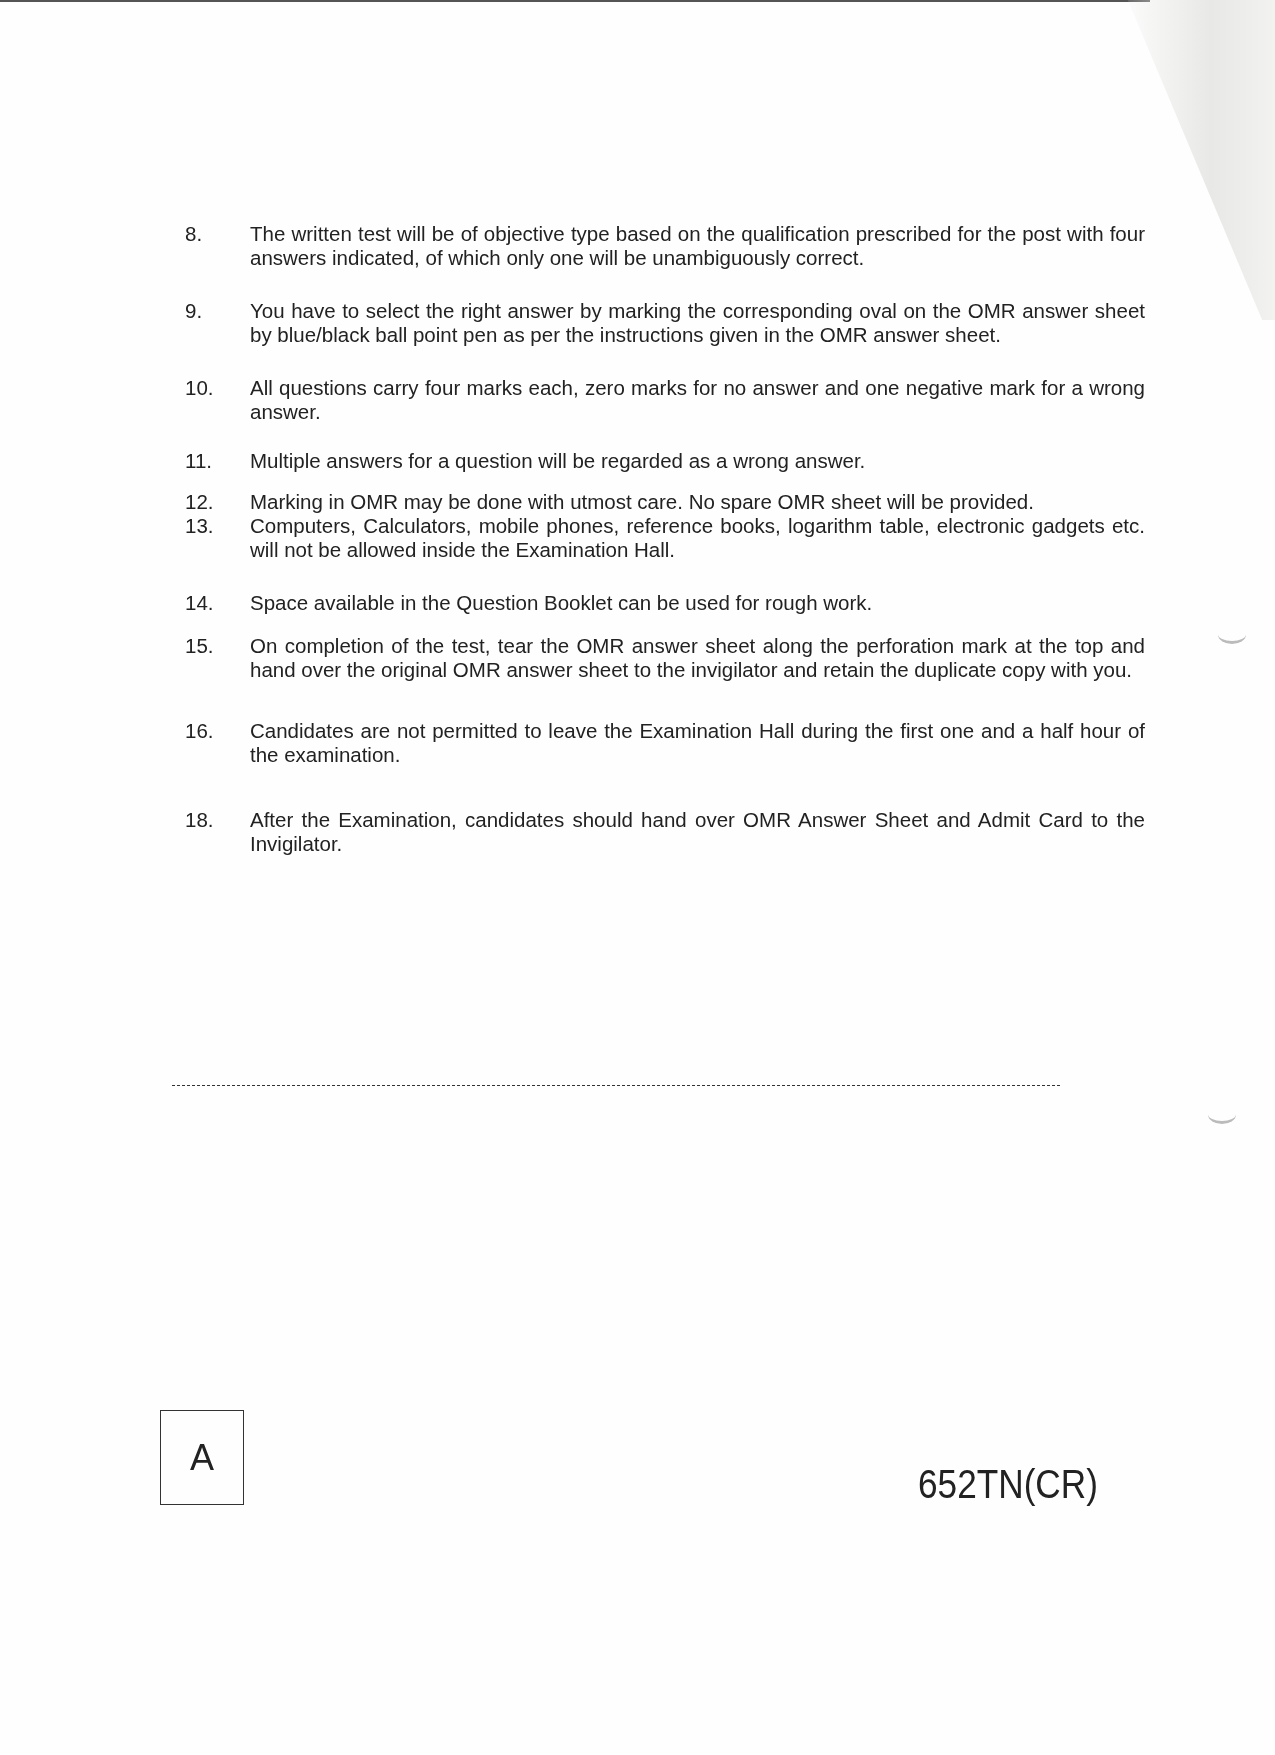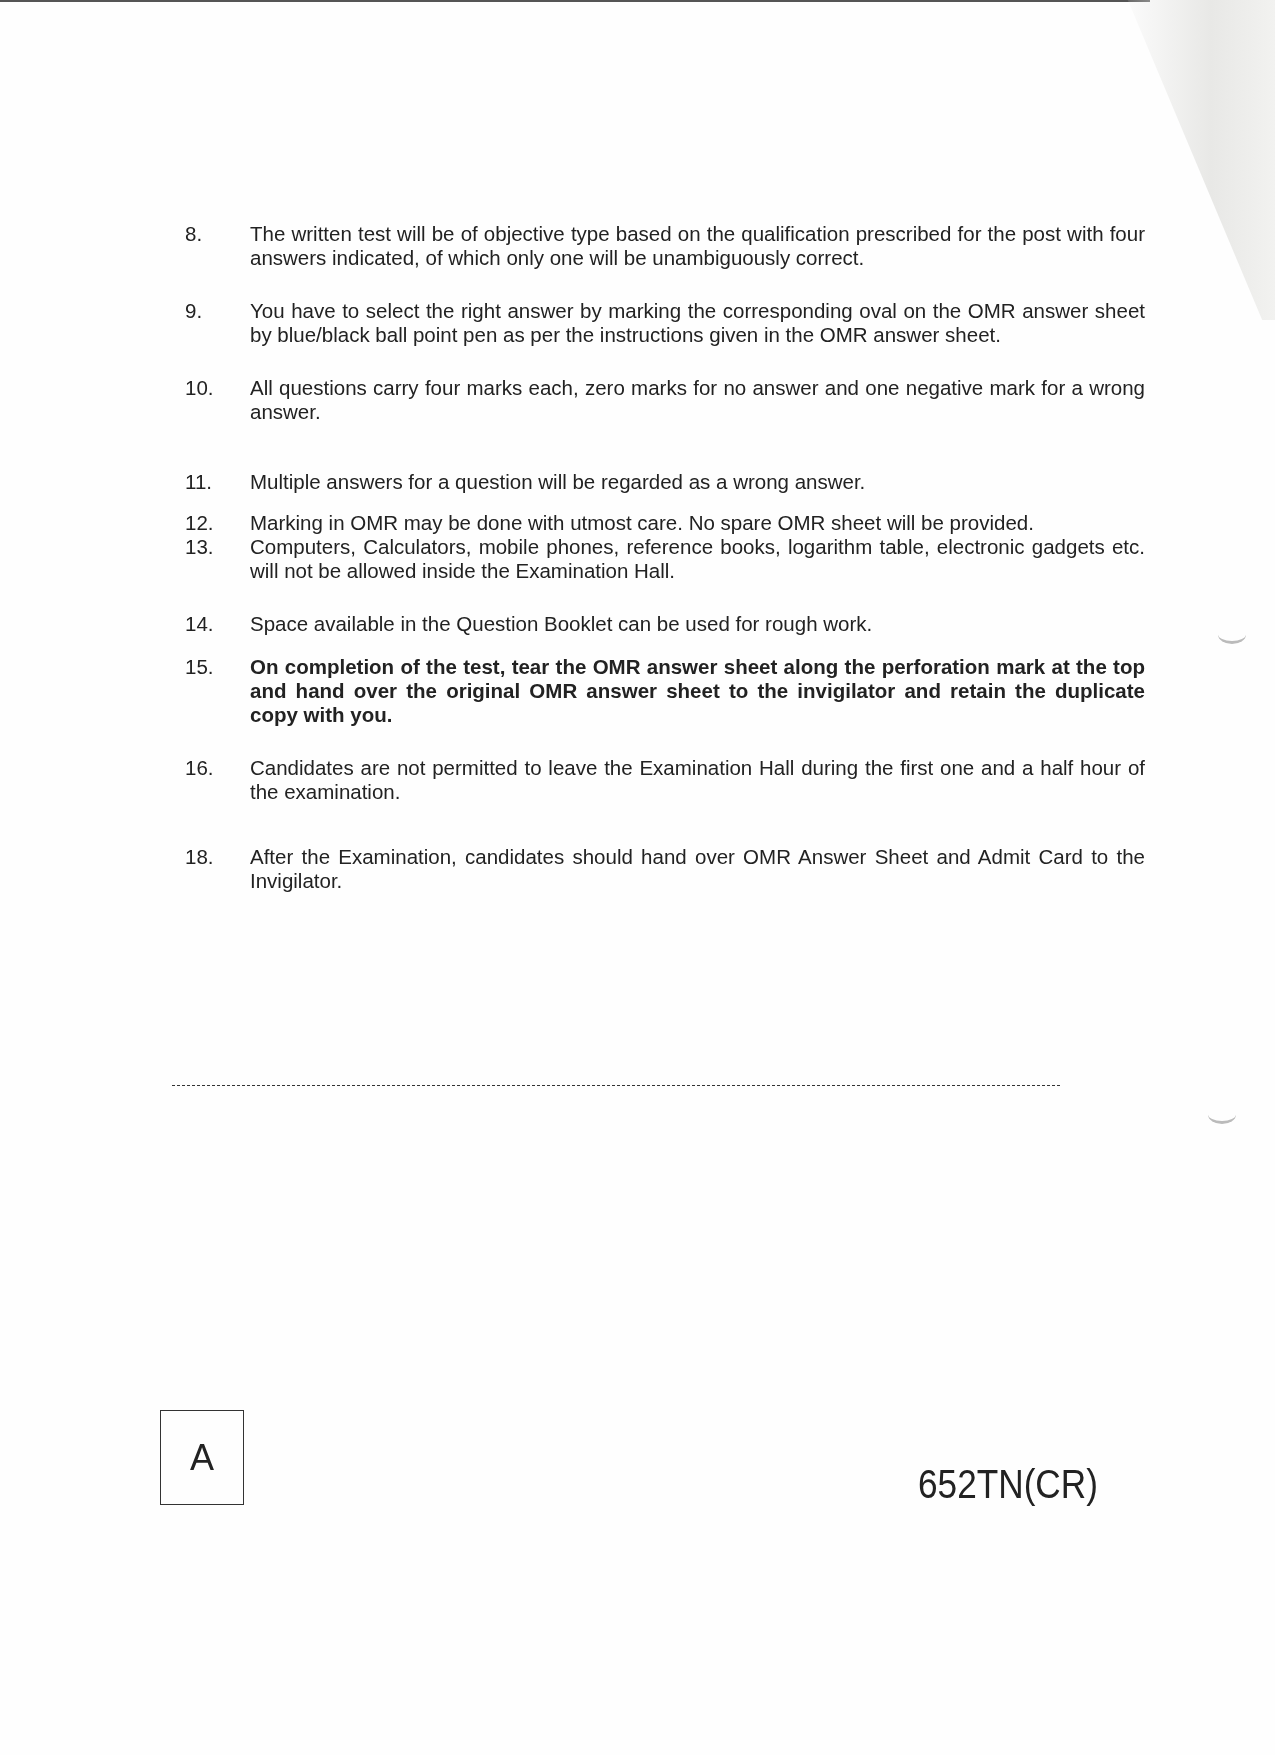--- a/index.html
+++ b/index.html
@@ -47,43 +47,43 @@
 
 <div class="list">
   <div class="item" style="margin-bottom:29px">
     <span class="num">8.</span>
     <span class="text">The written test will be of objective type based on the qualification prescribed for the post with four answers indicated, of which only one will be unambiguously correct.</span>
   </div>
   <div class="item" style="margin-bottom:29px">
     <span class="num">9.</span>
     <span class="text">You have to select the right answer by marking the corresponding oval on the OMR answer sheet by blue/black ball point pen as per the instructions given in the OMR answer sheet.</span>
   </div>
-  <div class="item" style="margin-bottom:46px">
+  <div class="item" style="margin-bottom:25px">
     <span class="num">10.</span>
     <span class="text"><span>All questions carry </span><b>four</b><span> marks each, </span><b>zero</b><span> marks for no answer and </span><b>one negative</b><span> mark for a wrong answer.</span></span>
   </div>
   <div class="item" style="margin-bottom:17px">
     <span class="num">11.</span>
     <span class="text">Multiple answers for a question will be regarded as a wrong answer.</span>
   </div>
   <div class="item" style="">
     <span class="num">12.</span>
     <span class="text">Marking in OMR may be done with utmost care. No spare OMR sheet will be provided.</span>
   </div>
   <div class="item" style="margin-bottom:29px">
     <span class="num">13.</span>
     <span class="text">Computers, Calculators, mobile phones, reference books, logarithm table, electronic gadgets etc. will not be allowed inside the Examination Hall.</span>
   </div>
   <div class="item" style="margin-bottom:19px">
     <span class="num">14.</span>
     <span class="text">Space available in the Question Booklet can be used for rough work.</span>
   </div>
-  <div class="item" style="margin-bottom:29px">
+  <div class="item" style="margin-bottom:37px">
     <span class="num">15.</span>
-    <span class="text" style="font-weight:bold">On completion of the test, tear the OMR answer sheet along the perforation mark at the top and hand over the original OMR answer sheet to the invigilator and retain the duplicate copy with you.</span>
+    <span class="text" style="font-weight:normal">On completion of the test, tear the OMR answer sheet along the perforation mark at the top and hand over the original OMR answer sheet to the invigilator and retain the duplicate copy with you.</span>
   </div>
   <div class="item" style="margin-bottom:41px">
     <span class="num">16.</span>
     <span class="text">Candidates are not permitted to leave the Examination Hall during the first one and a half hour of the examination.</span>
   </div>
   <div class="item">
     <span class="num">18.</span>
     <span class="text">After the Examination, candidates should hand over OMR Answer Sheet and Admit Card to the Invigilator.</span>
   </div>
 </div>

